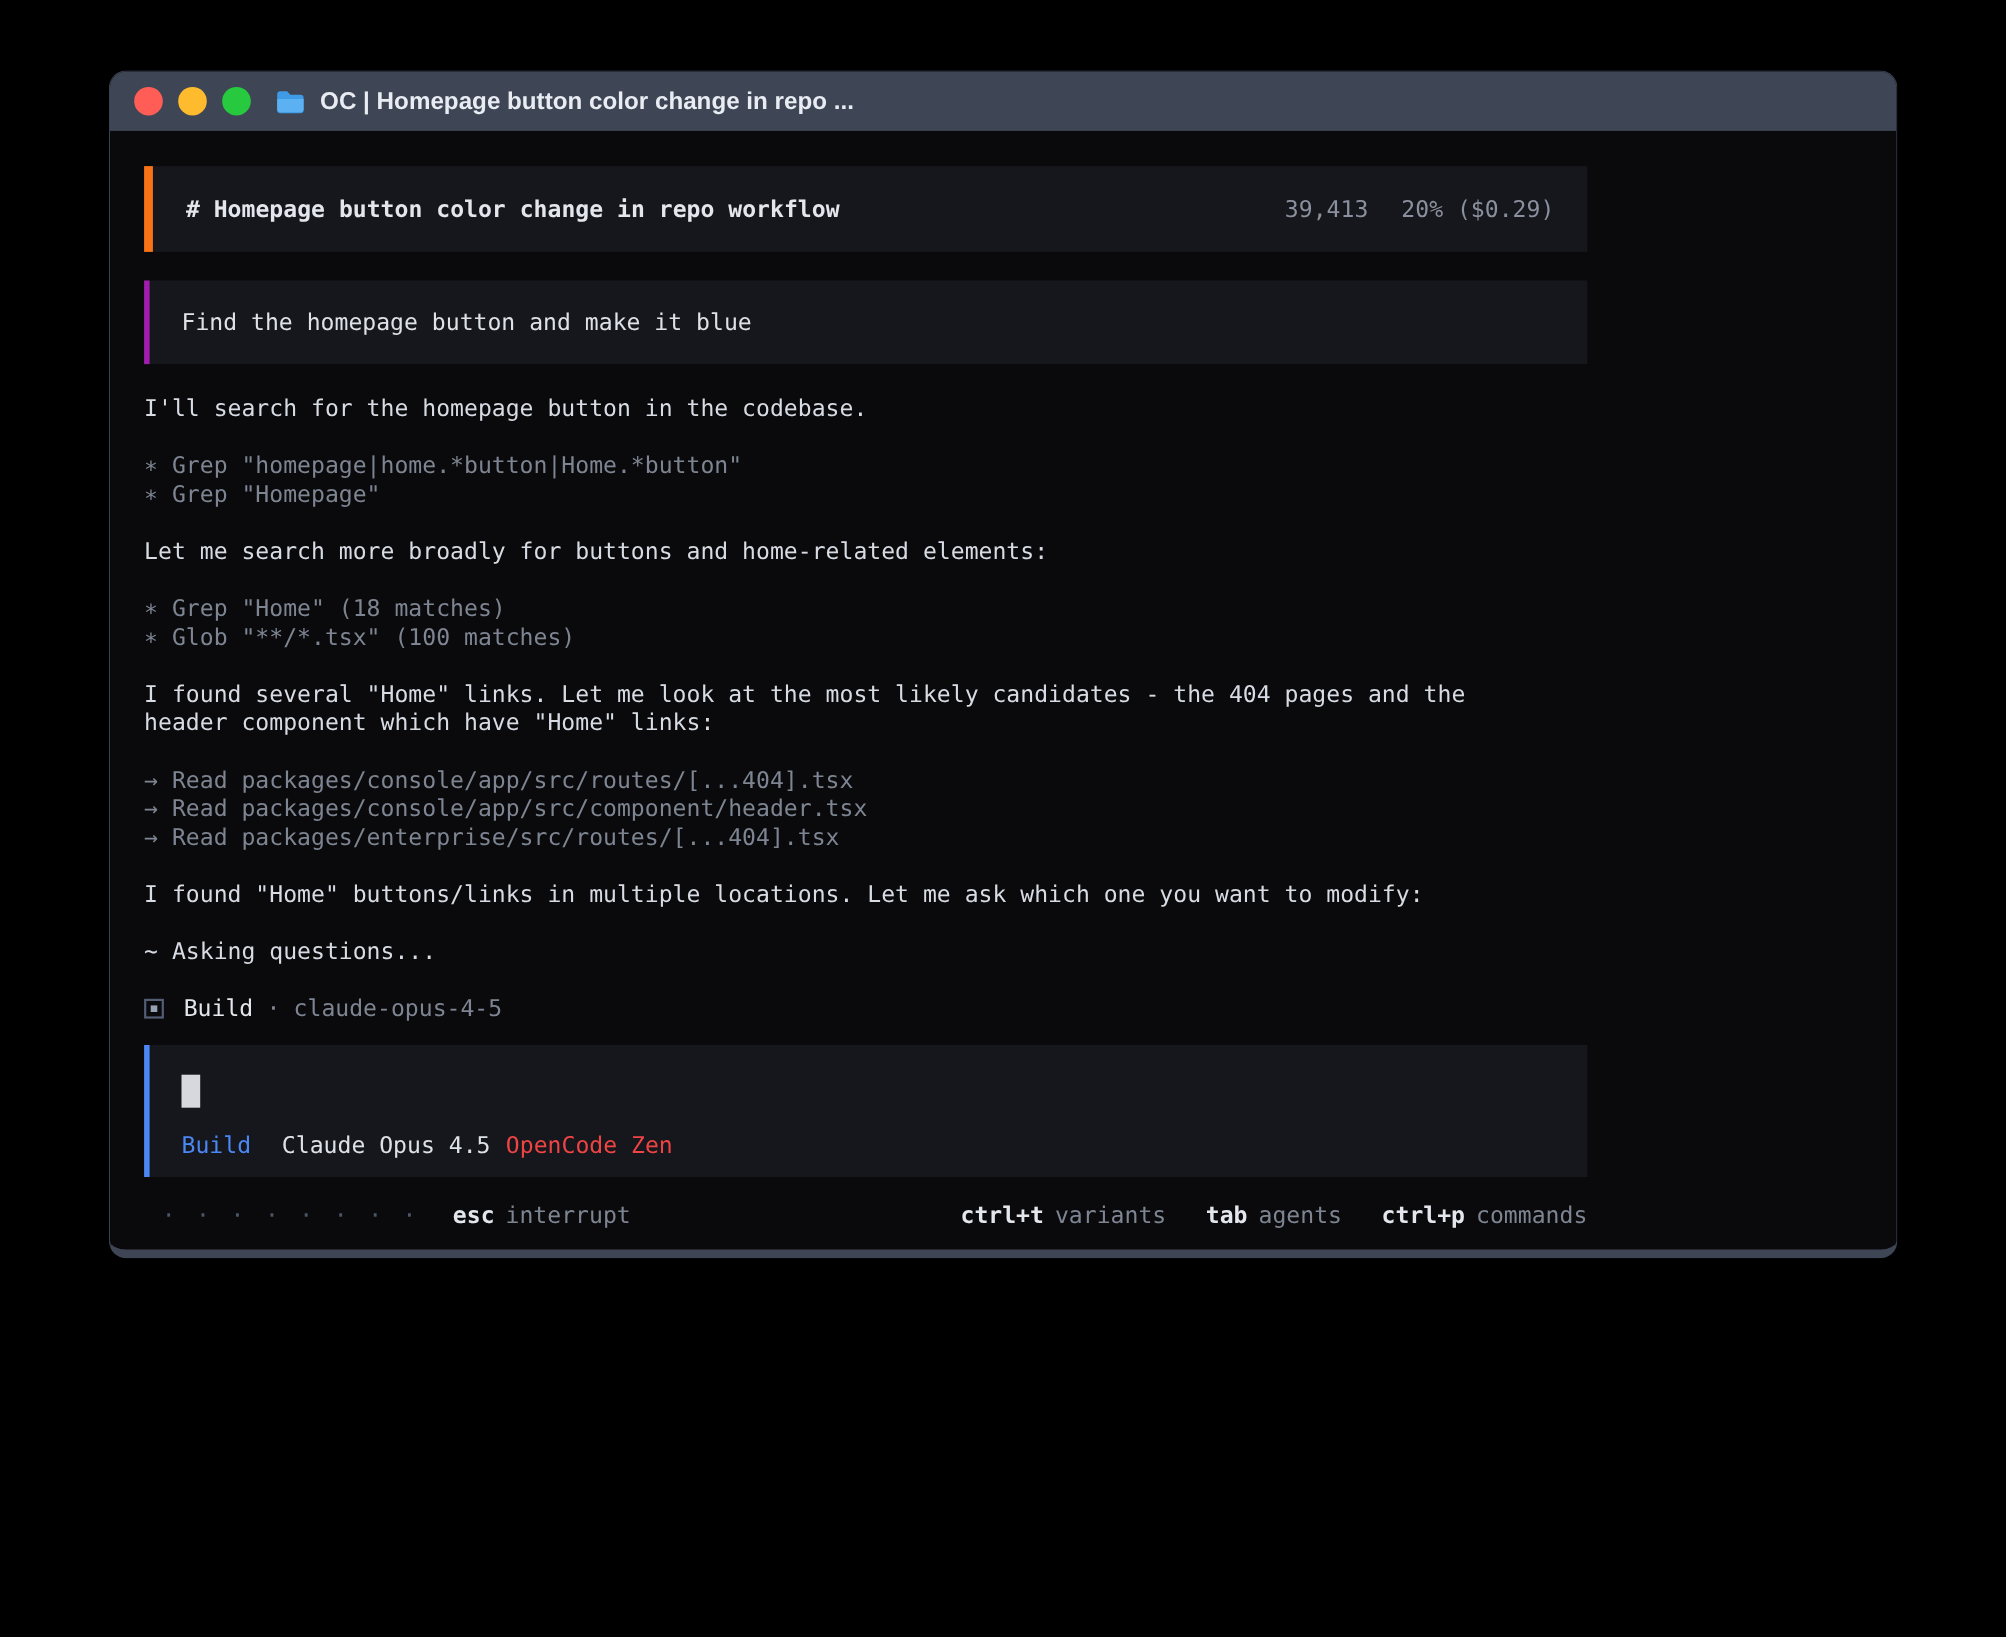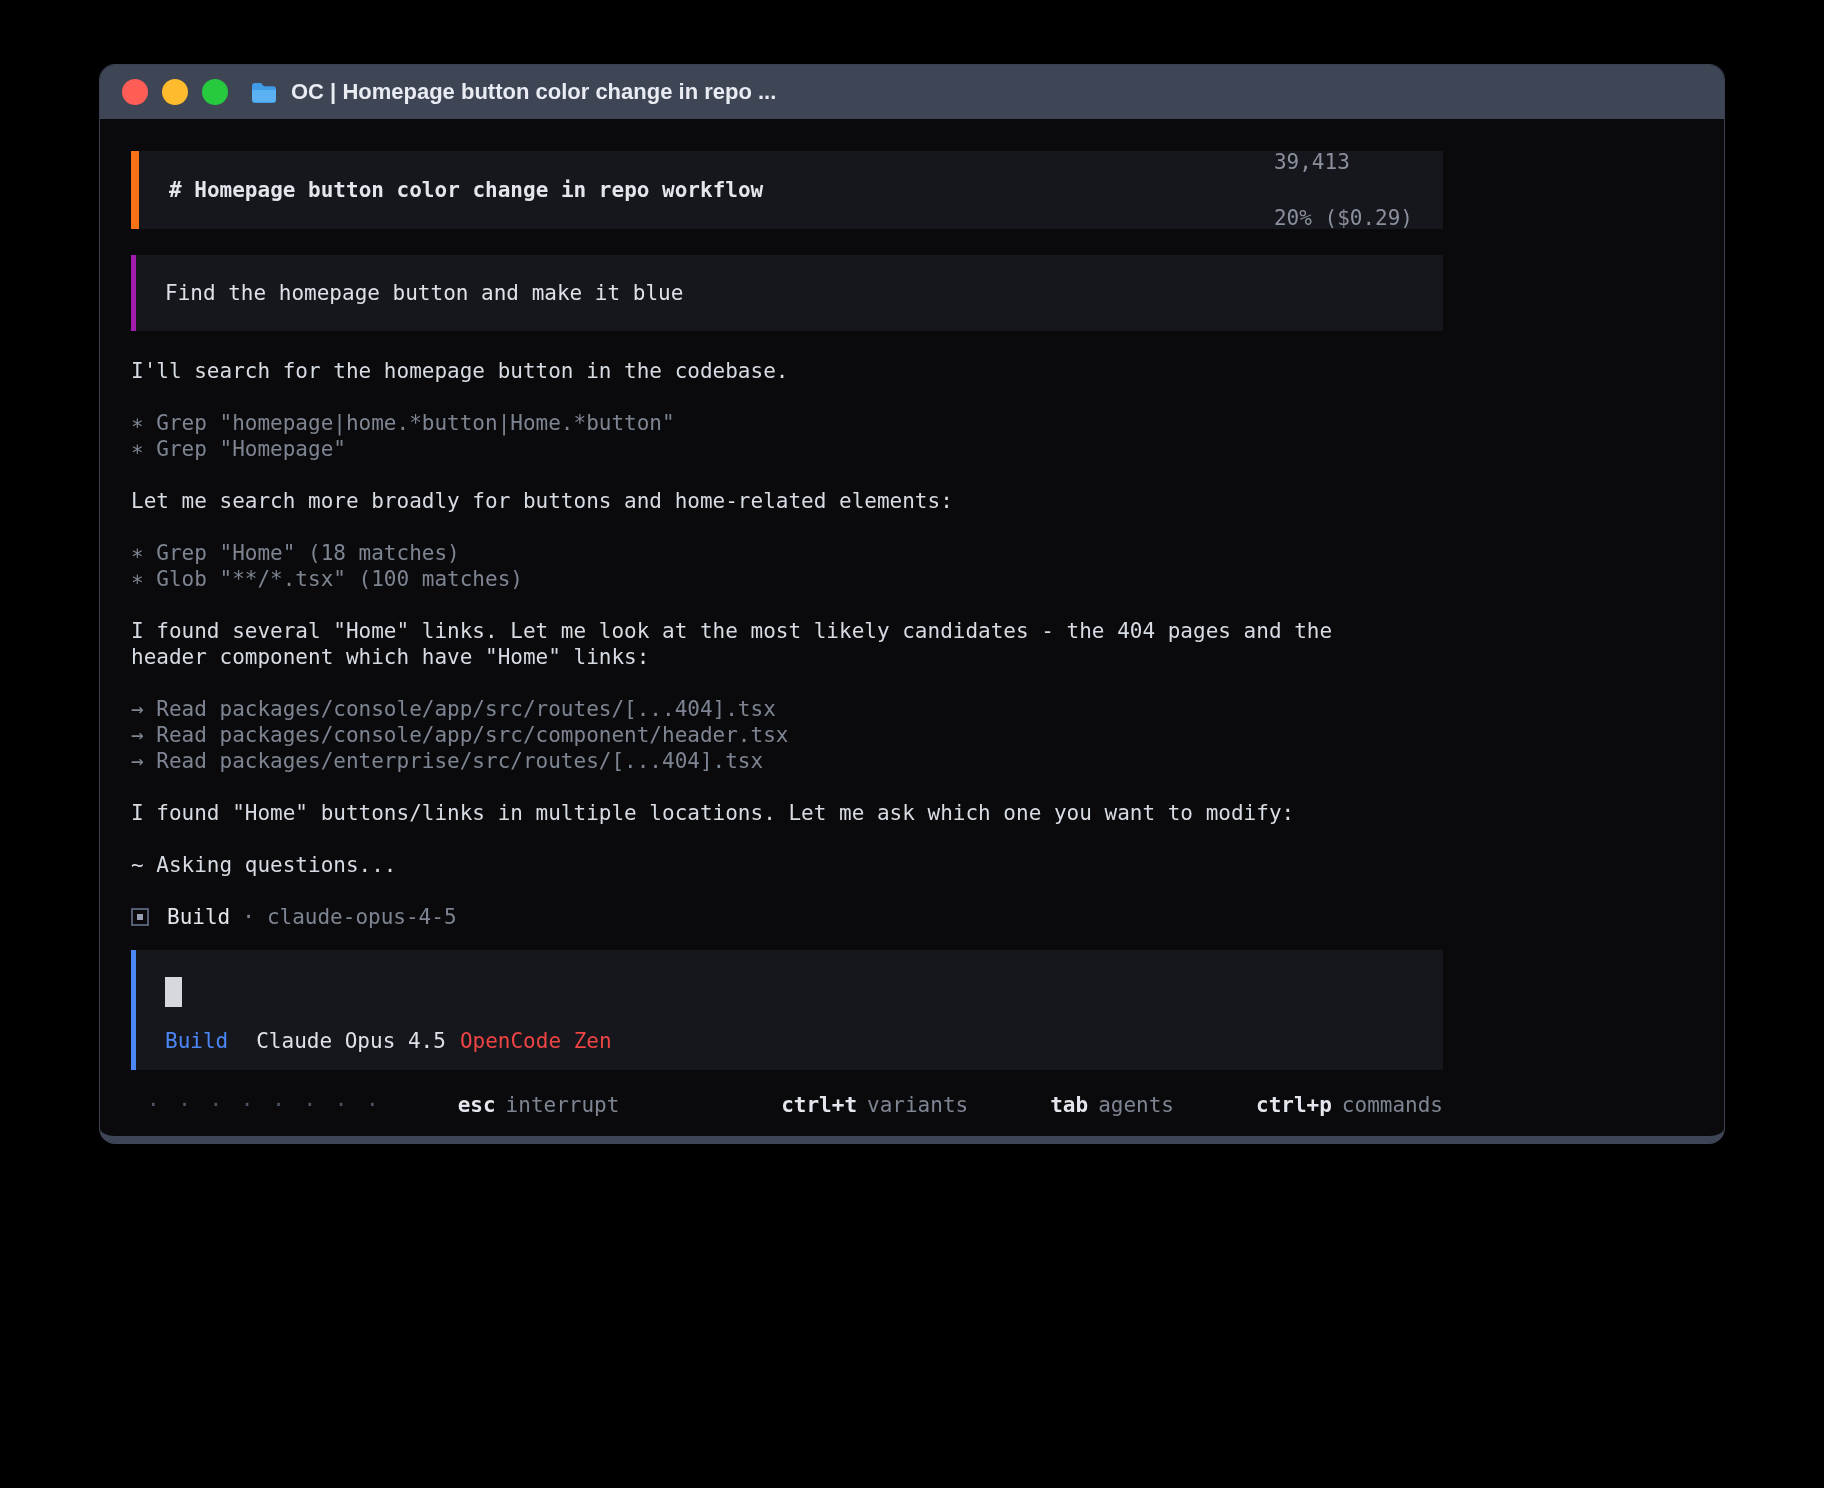--- a/index.html
+++ b/index.html
@@ -35,21 +35,21 @@
 
   .terminal { padding: 32px 0 0 31px; font-size: 21px; line-height: 26px; }
   .panel { background: #16171c; width: 1312px; }
 
   .header-panel {
     height: 78px; border-left: 8px solid #f97316;
     display: flex; align-items: center; justify-content: space-between;
     padding: 0 30px;
   }
   .session-title { font-weight: bold; color: #e3e6ec; white-space: nowrap; }
-  .stats { color: #8a909d; display: flex; gap: 30px; white-space: nowrap; flex-direction: column; }
+  .stats { color: #8a909d; display: flex; gap: 30px; white-space: nowrap; }
 
   .user-panel {
     height: 76px; margin-top: 26px;
     border-left: 5px solid #a21caf;
     display: flex; align-items: center; padding-left: 29px;
     color: #dde1e8;
   }
 
   .messages { margin-top: 27px; width: 1312px; color: #d7dbe3; }
   .block { margin-top: 26px; }
@@ -81,21 +81,21 @@
 
   .statusbar {
     width: 1312px; margin-top: 22px;
     display: flex; justify-content: space-between; align-items: center;
   }
   .sb-left { display: flex; align-items: center; gap: 30px; }
   .spinner { color: #4c5666; letter-spacing: 3px; margin-left: 16px; }
   .key { color: #e3e6ec; font-weight: bold; }
   .hint-label { color: #7e8592; }
   .sb-right { display: flex; gap: 36px; }
-  .hint { display: flex; gap: 10px; white-space: nowrap; margin-left: 46px; }
+  .hint { display: flex; gap: 10px; white-space: nowrap; }
 
   .folder-icon-svg { display: block; }
 </style>
 </head>
 <body>
 
 <div class="window">
 
   <div class="titlebar">
     <div class="traffic">

